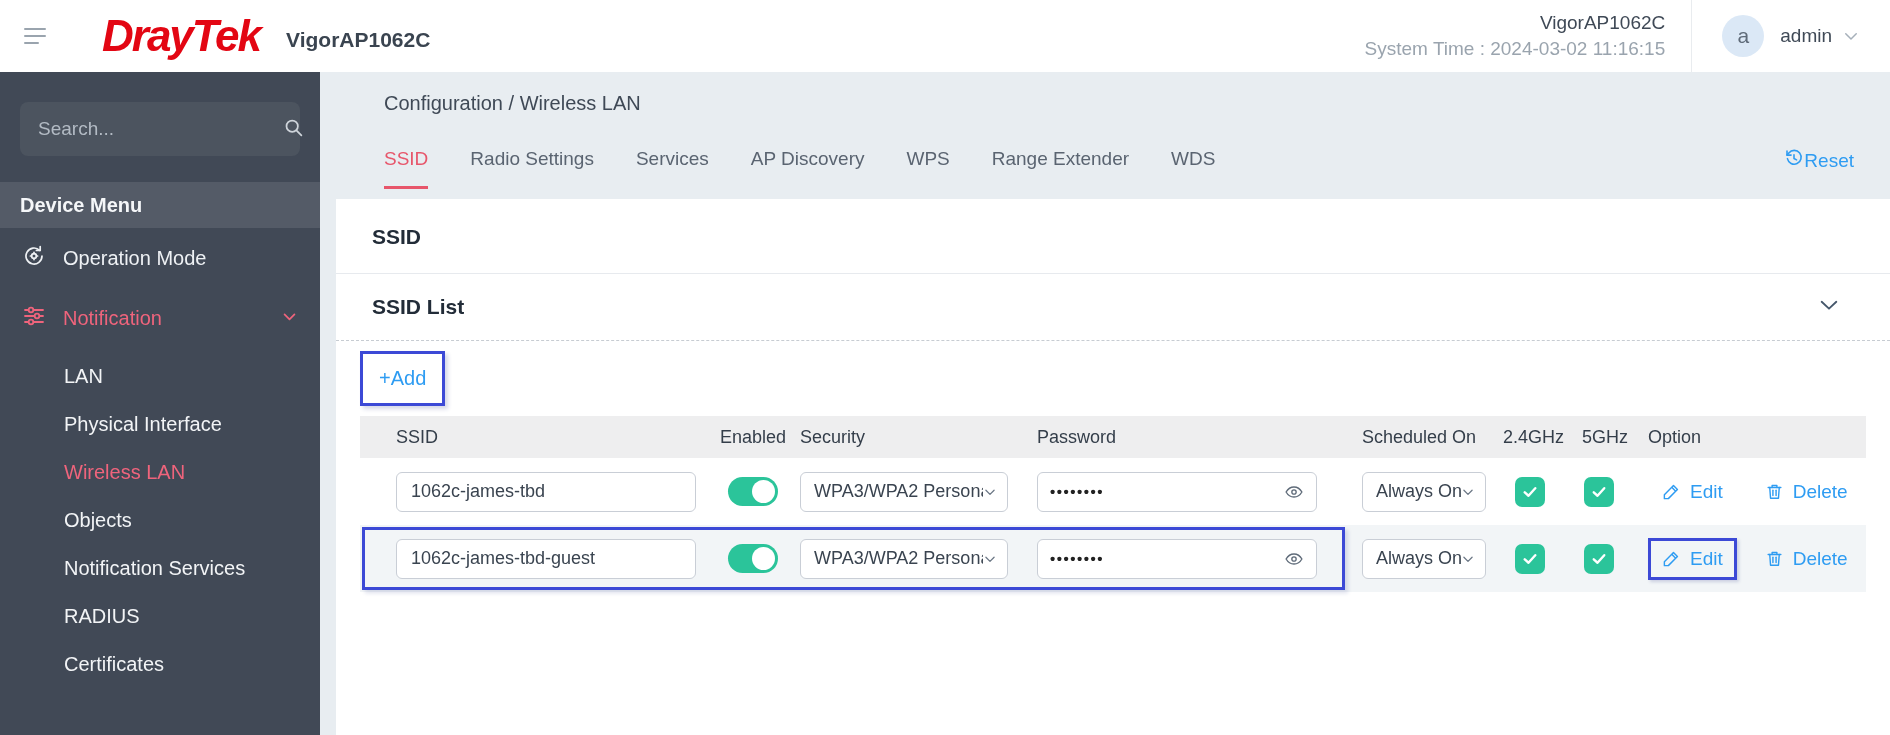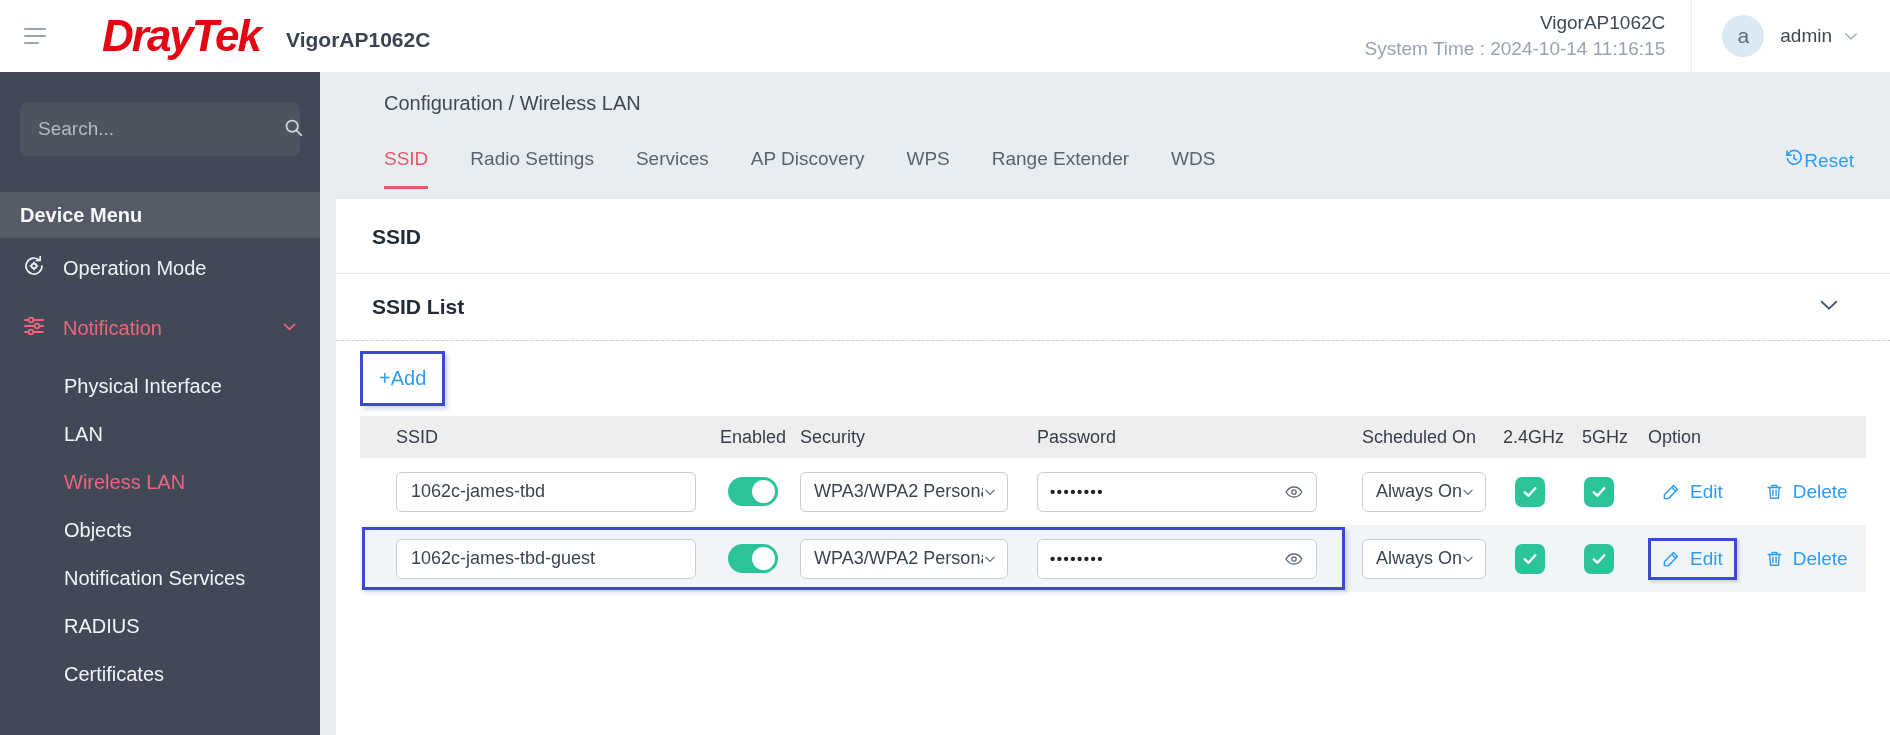--- a/index.html
+++ b/index.html
@@ -24,21 +24,21 @@
   .uchev { margin:4px 30px 0 10px; cursor:pointer; }
 
   
   .app { display:flex; height:663px; }
 
   
   aside { width:320px; flex-shrink:0; background:#414956; overflow:hidden; }
   .search { margin:30px 20px 0 20px; height:54px; background:#4c545f; border-radius:8px; display:flex; align-items:center; padding:0 18px; }
   .search input { flex:1; background:transparent; border:none; outline:none; color:#ffffff; font-size:19px; }
   .search input::placeholder { color:#b3bbc4; }
-  .menu-band { margin-top:36px; height:46px; background:#545b67; color:#f5f7f9; font-weight:bold; font-size:20px; display:flex; align-items:center; padding-left:20px; }
+  .menu-band { margin-top:26px; height:46px; background:#545b67; color:#f5f7f9; font-weight:bold; font-size:20px; display:flex; align-items:center; padding-left:20px; }
   .nav-item { height:60px; display:flex; align-items:center; padding:0 22px; color:#eef1f4; font-size:20px; gap:17px; cursor:pointer; }
   .nav-item.red { color:#ef647c; }
   .nav-item .spacer { margin-left:auto; }
   .subnav { margin-top:4px; }
   .sub-item { height:48px; display:flex; align-items:center; padding-left:64px; color:#f2f4f6; font-size:20px; cursor:pointer; }
   .sub-item.active { color:#ef647c; }
 
   
   main { flex:1; padding-top:20px; display:flex; flex-direction:column; overflow:hidden; }
   .breadcrumb { padding-left:64px; height:36px; font-size:20px; color:#3f4956; }
@@ -92,21 +92,21 @@
   <div class="burger">
       <span class="b1"></span>
       <span class="b2"></span>
       <span class="b3"></span>
     </div>
   <div class="logo"><span>Dray</span><span class="lt">Tek</span></div>
   <div class="hdr-model">VigorAP1062C</div>
   <div class="hdr-right">
     <div class="sysinfo">
       <div class="dev">VigorAP1062C</div>
-      <div class="time">System Time : 2024-10-14 11:16:15</div>
+      <div class="time">System Time : 2024-03-02 11:16:15</div>
     </div>
     <div class="vdiv"></div>
     <div class="avatar">a</div>
     <div class="username">admin</div>
     <span class="uchev">
       <svg width="18" height="18" viewBox="0 0 24 24" fill="none" stroke="#a6b0ba" stroke-width="2" stroke-linecap="round" stroke-linejoin="round">
           <polyline points="5,9 12,16 19,9"></polyline>
         </svg>
     </span>
   </div>
@@ -158,24 +158,24 @@
       <span class="spacer"></span>
       <span>
         <svg width="17" height="17" viewBox="0 0 24 24" fill="none" stroke="#ef647c" stroke-width="2.4" stroke-linecap="round" stroke-linejoin="round">
             <polyline points="5,9 12,16 19,9"></polyline>
           </svg>
       </span>
     </div>
 
     <div class="subnav">
       <div class="sub-item">
+          <span>LAN</span>
+        </div>
+      <div class="sub-item">
           <span>Physical Interface</span>
-        </div>
-      <div class="sub-item">
-          <span>LAN</span>
         </div>
       <div class="sub-item active">
           <span>Wireless LAN</span>
         </div>
       <div class="sub-item">
           <span>Objects</span>
         </div>
       <div class="sub-item">
           <span>Notification Services</span>
         </div>

